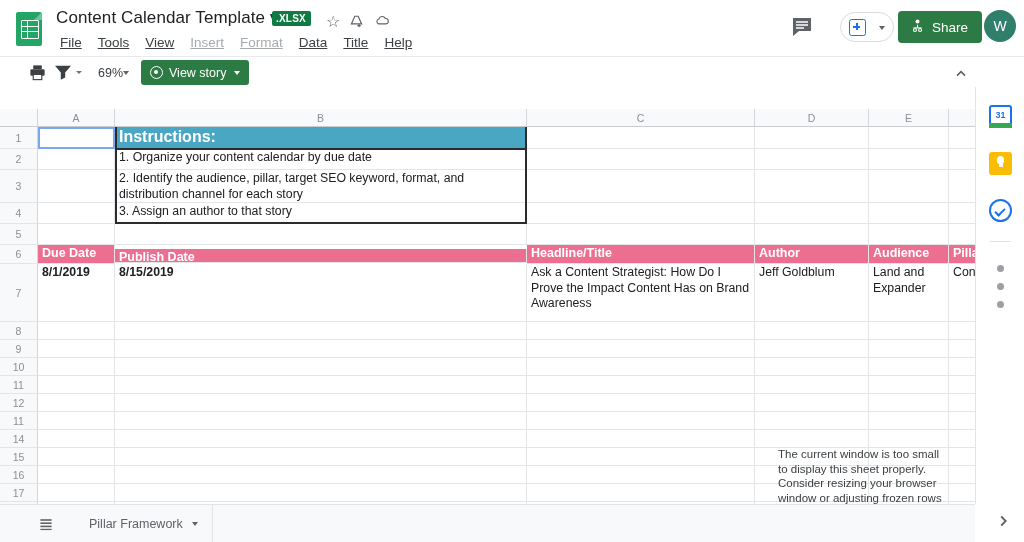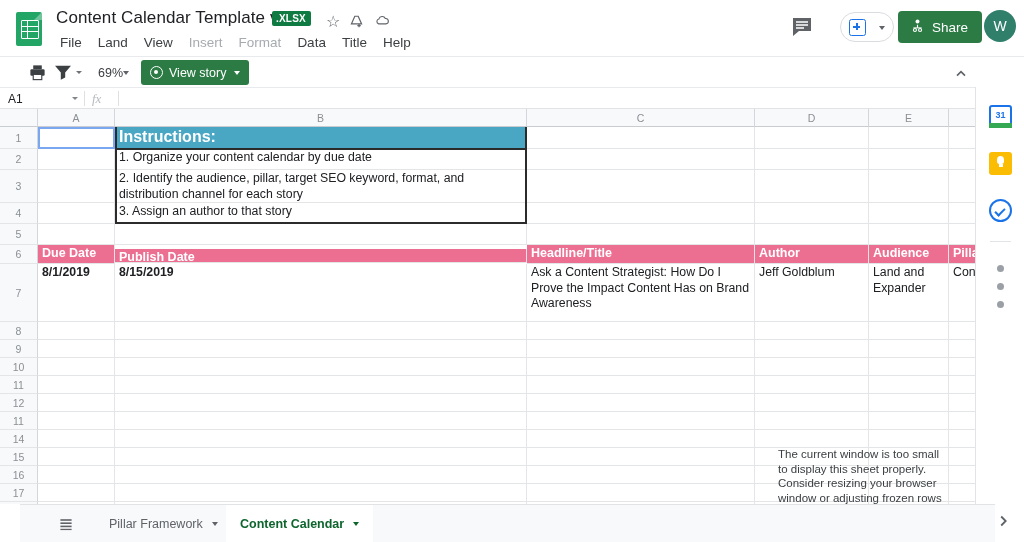--- a/index.html
+++ b/index.html
@@ -38,21 +38,21 @@
     background:#0f7b43; color:#fff; font-size:10px; font-weight:bold;
     padding:2px 5px 2px 4px; border-radius:2px; letter-spacing:.2px;
   }
   .t-icon { position:absolute; top:12px; color:#5f6368; font-size:15px; cursor:pointer; }
   .star-icon  { left:326px; font-size:16px; }
   .drive-icon { left:348px; }
   .cloud-icon { left:374px; }
 
   .menubar { position:absolute; left:56px; top:32px; display:flex; gap:0; }
   .menu-item {
-    font-size:13.5px; color:#3c4043; padding:3px 8px; border-radius:3px; cursor:pointer;
+    font-size:13.5px; color:#3c4043; padding:3px 8px; border-radius:3px; cursor:pointer;text-decoration:underline;
   }
   .menu-item.dim { color:#a6abaf; }
   .menu-item:first-child { padding-left:4px; }
 
   .right-ctrls { position:absolute; right:0; top:0; height:56px; }
   .comment-btn {
     position:absolute; right:208px; top:14px; width:26px; height:26px; cursor:pointer;
   }
   .comment-btn svg { display:block; }
   .addshortcut {
@@ -225,21 +225,21 @@
     border-left:2.2px solid #1a73e8; border-bottom:2.2px solid #1a73e8;
     transform:rotate(-45deg);
   }
   .rail-div { position:absolute; left:14px; top:154px; width:21px; height:1px; background:#e1e3e5; }
   .rail-dot { position:absolute; left:21px; width:7px; height:7px; border-radius:50%; background:#9aa0a6; cursor:pointer; }
   .rail-plus { position:absolute; right:12px; bottom:8px; cursor:pointer; }
 
   
   .sheetbar {
     position:absolute; left:0; bottom:0; width:975px; height:38px;
-    background:#f8f9fa; border-top:1px solid #e1e3e5;margin-left:20px;
+    background:#f8f9fa; border-top:1px solid #e1e3e5;
   }
   .allsheets { position:absolute; left:38px; top:11px; cursor:pointer; }
   .stab {
     position:absolute; top:0; height:38px; display:flex; align-items:center; gap:9px;
     padding:0 14px; font-size:12.5px; cursor:pointer; white-space:nowrap;
   }
   .stab.inactive { color:#5f6368; background:#f8f9fa; border-right:1px solid #e1e3e5; }
   .stab.active { color:#0d652d; background:#fff; font-weight:bold; }
   .stab .scaret {
     border-left:3.5px solid transparent; border-right:3.5px solid transparent;
@@ -264,21 +264,21 @@
       </svg>
     </div>
     <div class="t-icon cloud-icon">
       <svg width="17" height="17" viewBox="0 0 20 20" fill="none" stroke="#5f6368" stroke-width="1.3">
         <path d="M5.5 14 A3 3 0 0 1 5.8 8.2 A4 4 0 0 1 13.3 7.6 A3.2 3.2 0 0 1 14 14 Z"></path>
       </svg>
     </div>
 
     <div class="menubar">
       <div class="menu-item">File</div>
-      <div class="menu-item">Land</div>
+      <div class="menu-item">Tools</div>
       <div class="menu-item">View</div>
       <div class="menu-item dim">Insert</div>
       <div class="menu-item dim">Format</div>
       <div class="menu-item">Data</div>
       <div class="menu-item">Title</div>
       <div class="menu-item">Help</div>
     </div>
 
     <div class="right-ctrls">
       <div class="comment-btn">
@@ -331,30 +331,20 @@
       <span>View story</span>
       <span class="vcaret"></span>
     </div>
     <div class="collapse-chevron">
       <svg width="16" height="16" viewBox="0 0 20 20" fill="none" stroke="#5f6368" stroke-width="2">
         <path d="M5 12 L10 7 L15 12"></path>
       </svg>
     </div>
   </div>
 
-  <div class="formulabar">
-    <div class="namebox">
-      <span>A1</span>
-    </div>
-    <div class="namebox-caret"></div>
-    <div class="fx-div"></div>
-    <div class="fx-label">fx</div>
-    <div class="fx-div2"></div>
-    <div class="formula-input"></div>
-  </div>
 
   <div class="gridwrap">
     <div class="corner"></div>
 
     <div class="colheads">
       <div class="colhead" style="left:0px;width:77px">A</div>
       <div class="colhead" style="left:77px;width:412px">B</div>
       <div class="colhead" style="left:489px;width:228px">C</div>
       <div class="colhead" style="left:717px;width:114px">D</div>
       <div class="colhead" style="left:831px;width:80px">E</div>
@@ -542,19 +532,15 @@
         <rect x="3" y="4" width="14" height="2"></rect>
           <rect x="3" y="8" width="14" height="2"></rect>
         <rect x="3" y="12" width="14" height="2"></rect>
           <rect x="3" y="16" width="14" height="1.6"></rect>
       </svg>
     </div>
     <div class="stab inactive" style="left:75px">
       <span>Pillar Framework</span>
       <span class="scaret"></span>
     </div>
-    <div class="stab active" style="left:206px">
-      <span>Content Calendar</span>
-      <span class="scaret"></span>
-    </div>
   </div>
 
 </div>
 
 </body></html>

